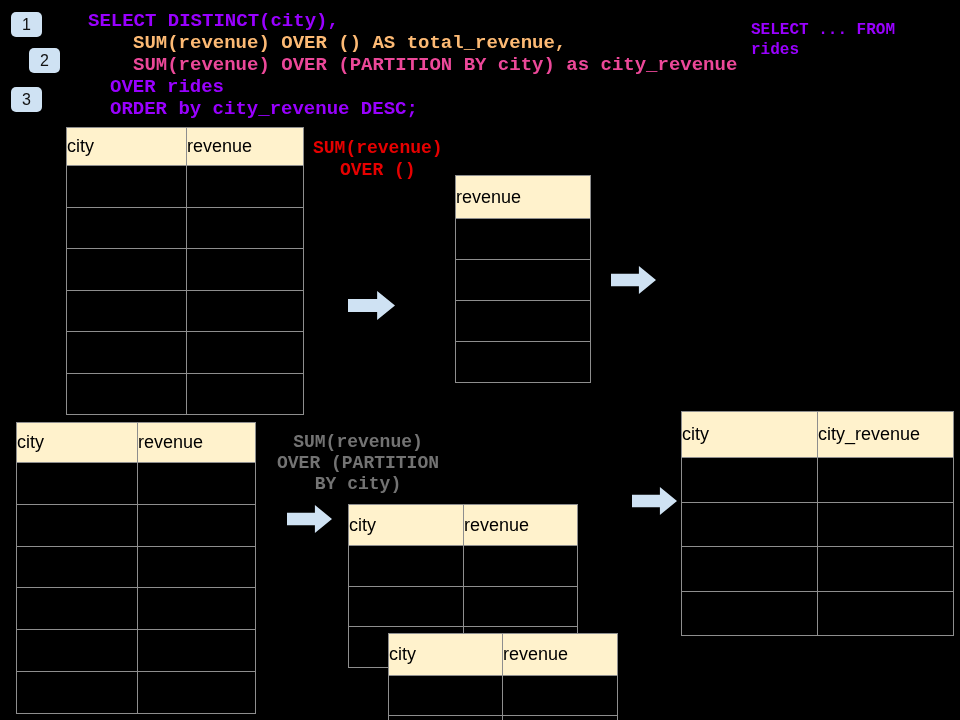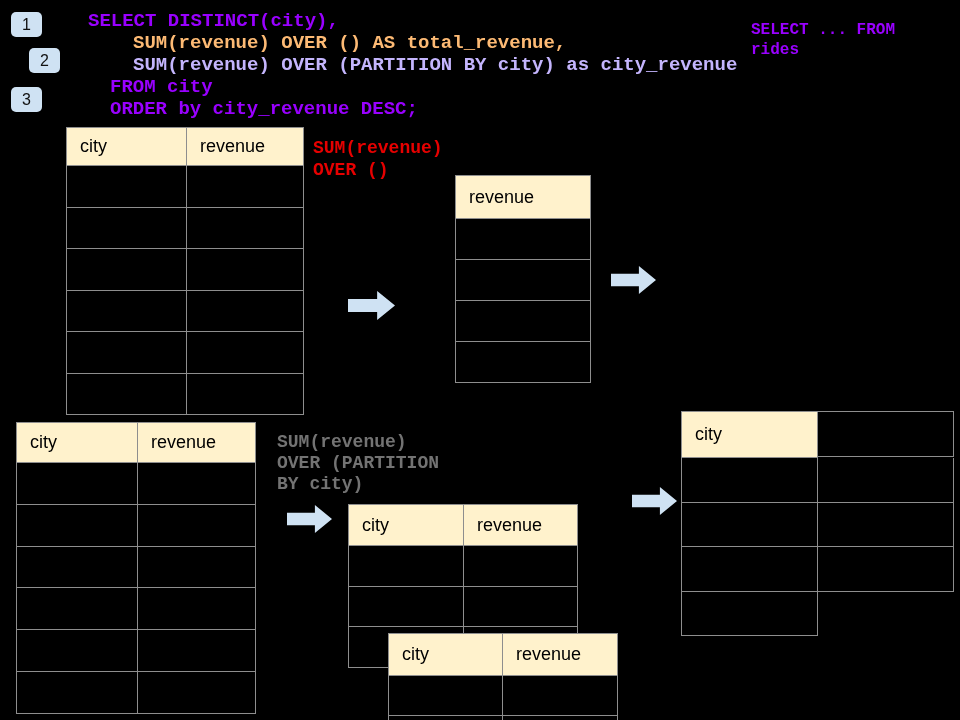--- a/index.html
+++ b/index.html
@@ -19,47 +19,47 @@
   #badge2{left:29px;top:48px;}
   #badge3{left:11px;top:87px;}
 
   
   .code{
     position:absolute;white-space:pre;
     font:bold 19px "Liberation Mono",monospace;
   }
   .c-purple{color:#9900ff;}
   .c-red{color:#fdba74;}
-  .c-green{color:#c4b5fd;text-align:center;}
+  .c-green{color:#ec4899;text-align:center;}
   #sql-l1{left:88px;top:10px;}
   #sql-l2{left:133px;top:32px;}
   #sql-l3{left:133px;top:54px;}
   #sql-l4{left:110px;top:76px;}
   #sql-l5{left:110px;top:98px;}
 
   
   .side-code{
     position:absolute;left:751px;top:20px;white-space:pre;
     font:bold 16px "Liberation Mono",monospace;line-height:20px;color:#9900ff;
   }
 
   
-  .annot{position:absolute;white-space:pre;font:bold 18px "Liberation Mono",monospace;}
+  .annot{position:absolute;white-space:pre;font:bold 18px "Liberation Mono",monospace;text-align:center;}
   #annot-over-all{left:313px;top:137px;line-height:22px;color:#e60000;}
   #annot-partition{left:277px;top:432px;line-height:21px;color:#737373;}
 
   
   .tbl{
     position:absolute;display:grid;background:#000;
     border-left:1px solid #8e8e8e;border-top:1px solid #8e8e8e;
   }
   .tbl .th{
     box-sizing:border-box;height:var(--hh);
     background:#fff2cc;border-right:1px solid #8e8e8e;border-bottom:1px solid #8e8e8e;
-    display:flex;align-items:center;padding-left:13px;
+    display:flex;align-items:center;
     font:18px "Liberation Sans",sans-serif;color:#000;
   }
   .tbl .td{
     box-sizing:border-box;height:var(--rh);
     background:#000;border-right:1px solid #8e8e8e;border-bottom:1px solid #8e8e8e;
   }
   #tbl-source-top      {left:66px;  top:127px; grid-template-columns:120px 117px; --hh:38px; --rh:41.5px;}
   #tbl-total-result    {left:455px; top:175px; grid-template-columns:135px;       --hh:43px; --rh:41px;}
   #tbl-source-bottom   {left:16px;  top:422px; grid-template-columns:121px 118px; --hh:40px; --rh:41.8px;}
   #tbl-partition-step  {left:348px; top:504px; grid-template-columns:115px 114px; --hh:41px; --rh:40.5px;}
@@ -80,21 +80,21 @@
 </head>
 <body>
 
 <div class="badge" id="badge1">1</div>
 <div class="badge" id="badge2">2</div>
 <div class="badge" id="badge3">3</div>
 
 <div class="code c-purple" id="sql-l1">SELECT DISTINCT(city),</div>
 <div class="code c-red" id="sql-l2">SUM(revenue) OVER () AS total_revenue,</div>
 <div class="code c-green" id="sql-l3">SUM(revenue) OVER (PARTITION BY city) as city_revenue</div>
-<div class="code c-purple" id="sql-l4">FROM city</div>
+<div class="code c-purple" id="sql-l4">OVER rides</div>
 <div class="code c-purple" id="sql-l5">ORDER by city_revenue DESC;</div>
 
 <div class="side-code"><span>SELECT ... FROM</span>
 <span>rides</span></div>
 
 <div class="annot" id="annot-over-all"><span>SUM(revenue)</span>
 <span>OVER ()</span></div>
 
 <div class="annot" id="annot-partition"><span>SUM(revenue)</span>
 <span>OVER (PARTITION</span>
@@ -152,20 +152,21 @@
 <div class="tbl" id="tbl-partition-overlay">
     <div class="th">city</div>
     <div class="th">revenue</div>
     <div class="td"></div>
     <div class="td"></div>
     <div class="td"></div>
     <div class="td"></div>
   </div>
 <div class="tbl" id="tbl-partition-result">
     <div class="th">city</div>
+    <div class="th">city_revenue</div>
     <div class="td"></div>
     <div class="td"></div>
     <div class="td"></div>
     <div class="td"></div>
     <div class="td"></div>
     <div class="td"></div>
     <div class="td"></div>
     <div class="td"></div>
   </div>
 

